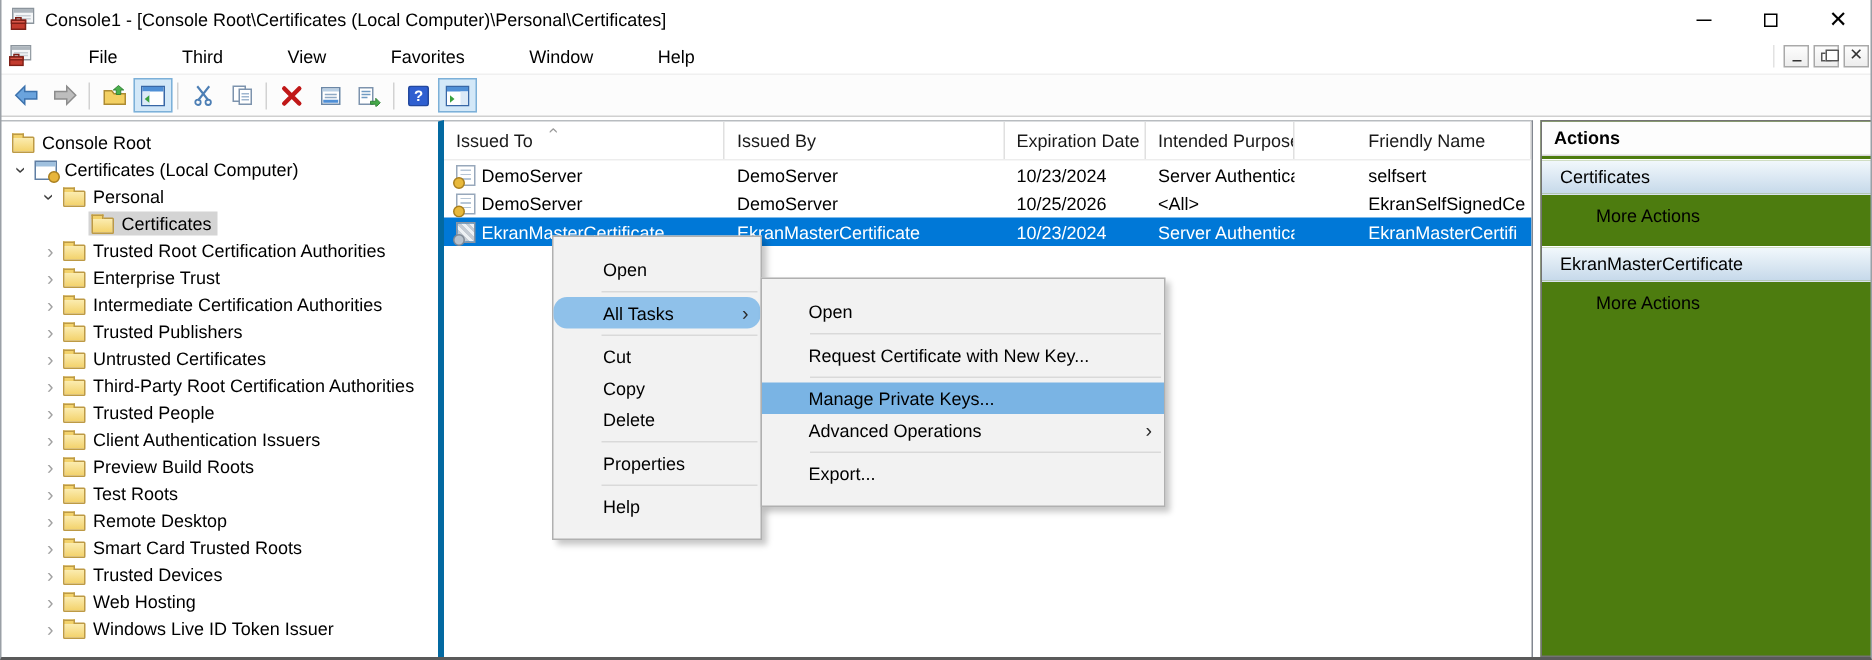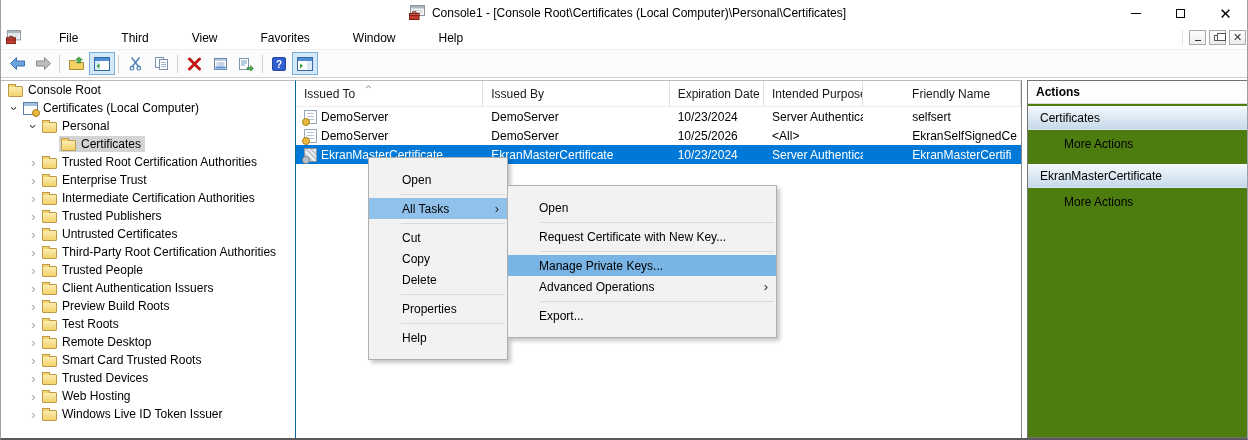--- a/index.html
+++ b/index.html
@@ -4,21 +4,21 @@
 <style>
   * { margin:0; padding:0; box-sizing:border-box; }
   html,body { width:1248px; height:440px; }
   body {
     position:relative; background:#ffffff; overflow:hidden;
     font-family:"Liberation Sans", sans-serif; font-size:12px; color:#000;
   }
   .frame { position:absolute; inset:0; border:1px solid #9aa0a6; border-top:none; border-bottom:2px solid #5a5a5a; pointer-events:none; z-index:50; }
 
   
-  .titlebar { position:absolute; top:0; left:0; right:0; height:26px; background:#fff; display:flex; align-items:center; padding-left:7px;justify-content:center; }
+  .titlebar { position:absolute; top:0; left:0; right:0; height:26px; background:#fff; display:flex; align-items:center; padding-left:7px; }
   .title-text { margin-left:7px; white-space:nowrap; }
   .win-controls { position:absolute; right:0; top:0; height:26px; display:flex; }
   .win-btn { width:45px; height:26px; display:flex; align-items:center; justify-content:center; }
   .glyph-min { width:10px; height:1px; background:#000; }
   .glyph-max { width:9px; height:9px; border:1px solid #000; }
   .glyph-close { font-size:15px; line-height:1; color:#000; }
 
   
   .menubar { position:absolute; top:26px; left:0; right:0; height:24px; background:#fff; display:flex; align-items:center; border-bottom:1px solid #f0f0f0; }
   .menubar .app-icon-small { margin:0 5px 0 6px; display:flex; }
@@ -30,21 +30,21 @@
   .cc-restore::before { content:""; position:absolute; top:-3px; left:2px; width:7px; height:6px; border:1px solid #555; background:#fff; }
   .cc-close { font-size:11px; line-height:1; color:#333; }
 
   
   .toolbar { position:absolute; top:50px; left:0; right:0; height:28px; background:#fcfcfc; border-bottom:1px solid #d0d0d0; display:flex; align-items:center; padding-left:4px; }
   .tb-btn { width:26px; height:23px; display:flex; align-items:center; justify-content:center; border:1px solid transparent; }
   .tb-btn.toggled { background:#d3e8f8; border-color:#7cb0d8; }
   .tb-sep { width:1px; height:18px; background:#d2d2d2; margin:0 3px; }
 
   
-  .tree-panel { position:absolute; top:80px; left:0; width:296px; bottom:2px; background:#fff; border-right:1px solid #0369a1; border-top:1px solid #b8bcc0; overflow:hidden; }
+  .tree-panel { position:absolute; top:80px; left:0; width:296px; bottom:2px; background:#fff; border-right:4px solid #0369a1; border-top:1px solid #b8bcc0; padding-top:5px; overflow:hidden; }
   .tree-row { height:18px; display:flex; align-items:center; white-space:nowrap; }
   .lvl0 { padding-left:6px; } .lvl1 { padding-left:8px; } .lvl2 { padding-left:27px; } .lvl3 { padding-left:46px; }
   .chev { width:13px; flex:none; display:flex; align-items:center; justify-content:center; font-size:13px; line-height:1; }
   .chev.closed::before { content:"\203A"; color:#a2a2a2; }
   .chev.open::before { content:"\203A"; color:#3c3c3c; transform:rotate(90deg); display:inline-block; }
   .node { display:flex; align-items:center; gap:5px; padding:1px 4px 1px 2px; }
   .tree-row.sel .node { background:#d4d4d4; }
   .ticon { flex:none; }
 
   .icon-folder { width:15px; height:11px; background:linear-gradient(#fbecb0,#f3d26b); border:1px solid #bd9a45; border-radius:1px; position:relative; margin-top:2px; }
@@ -80,21 +80,21 @@
 
   
   .menu { position:absolute; background:#f2f2f2; border:1px solid #b0b0b0; box-shadow:3px 3px 4px rgba(0,0,0,0.22); padding:11px 0; z-index:40; }
   #context-menu { left:368px; top:157px; width:140px; }
   #submenu { left:507px; top:185px; width:270px; }
   .menu-item { height:21px; display:flex; align-items:center; padding-left:33px; padding-right:10px; position:relative; white-space:nowrap; }
   #submenu .menu-item { padding-left:31px; }
   .menu-item .mlbl { flex:1; overflow:hidden; }
   .marrow { font-size:13px; color:#2b2b2b; margin-right:-2px; }
   .menu-sep { height:1px; background:#d9d9d9; margin:4px 2px 3px 32px; }
-  .hl-light { background:#8fc1ea; }
+  .hl-light { background:#8fc1ea;border-radius:9px; }
   .hl-strong { background:#7ab4e4; }
 </style>
 </head>
 <body>
 
 <div class="frame"></div>
 
 <div class="titlebar">
   <span style="display:flex">
     <svg width="16" height="16" viewBox="0 0 16 16">

